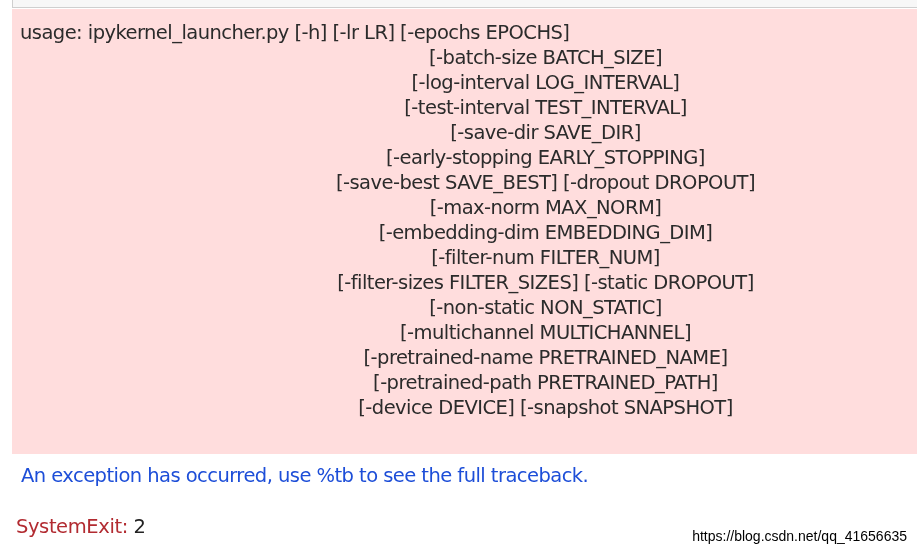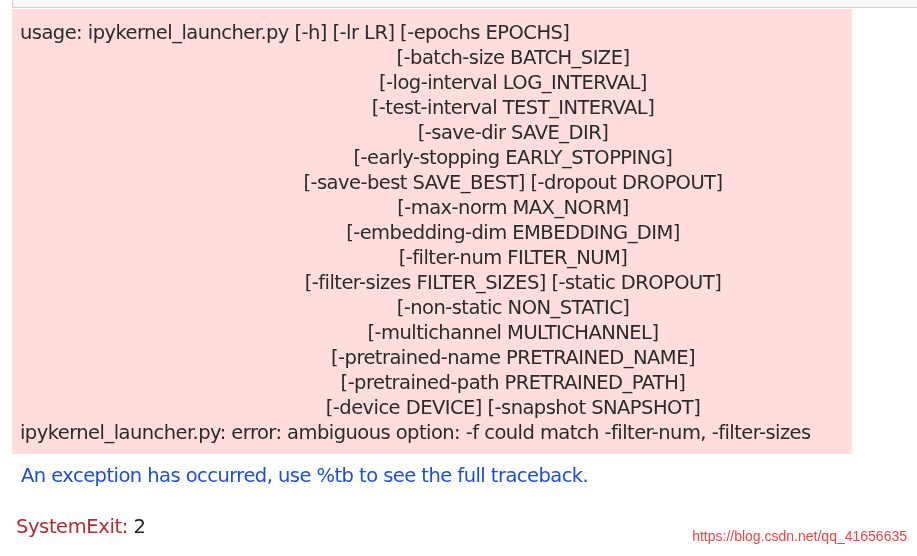--- a/index.html
+++ b/index.html
@@ -11,21 +11,21 @@
       position: relative;
     }
     .top-strip {
       position: absolute; left: 12px; top: 0; width: 905px; height: 8px;
       background: #f7f7f7;
       border-left: 1px solid #cfcfcf;
       border-bottom: 1px solid #cfcfcf;
       box-sizing: border-box;
     }
     .stderr {
-      position: absolute; left: 12px; top: 9px; width: 840px; height: 445px;
+      position: absolute; left: 12px; top: 9px; width: 905px; height: 445px;
       background: #ffdddd;
       box-sizing: border-box;
       padding: 11px 0 0 8px;
     }
     .line {
       font-size: 19.5px; line-height: 25px; height: 25px;
       white-space: pre; color: #2b2b2b;
       letter-spacing: -0.55px;
     }
     .line.indent { padding-left: 154px; text-align: center; }
@@ -37,21 +37,21 @@
     .exit {
       position: absolute; left: 16px; top: 514px;
       font-size: 19.5px; line-height: 25px; white-space: pre;
       letter-spacing: -0.4px;
     }
     .exit .ename { color: #b22b31; }
     .exit .eval { color: #222; }
     .watermark {
       position: absolute; right: 10px; top: 528px;
       font-family: "Liberation Sans", sans-serif;
-      font-size: 14px; color: #ef4444; white-space: pre;
+      font-size: 14px; color: #000000; white-space: pre;
     }
   </style>
 </head>
 <body>
 
 <div class="top-strip"></div>
 
 <div class="stderr">
   <div class="line">usage: ipykernel_launcher.py [-h] [-lr LR] [-epochs EPOCHS]</div>
   <div class="line indent">[-batch-size BATCH_SIZE]</div>
@@ -62,20 +62,19 @@
   <div class="line indent">[-save-best SAVE_BEST] [-dropout DROPOUT]</div>
   <div class="line indent">[-max-norm MAX_NORM]</div>
   <div class="line indent">[-embedding-dim EMBEDDING_DIM]</div>
   <div class="line indent">[-filter-num FILTER_NUM]</div>
   <div class="line indent">[-filter-sizes FILTER_SIZES] [-static DROPOUT]</div>
   <div class="line indent">[-non-static NON_STATIC]</div>
   <div class="line indent">[-multichannel MULTICHANNEL]</div>
   <div class="line indent">[-pretrained-name PRETRAINED_NAME]</div>
   <div class="line indent">[-pretrained-path PRETRAINED_PATH]</div>
   <div class="line indent">[-device DEVICE] [-snapshot SNAPSHOT]</div>
-  <div class="line">ipykernel_launcher.py: error: ambiguous option: -f could match -filter-num, -filter-sizes</div>
 </div>
 
 <div class="output">An exception has occurred, use %tb to see the full traceback.</div>
 
 <div class="exit"><span class="ename">SystemExit:</span><span class="eval"> 2</span></div>
 
 <div class="watermark">https://blog.csdn.net/qq_41656635</div>
 
 </body></html>

